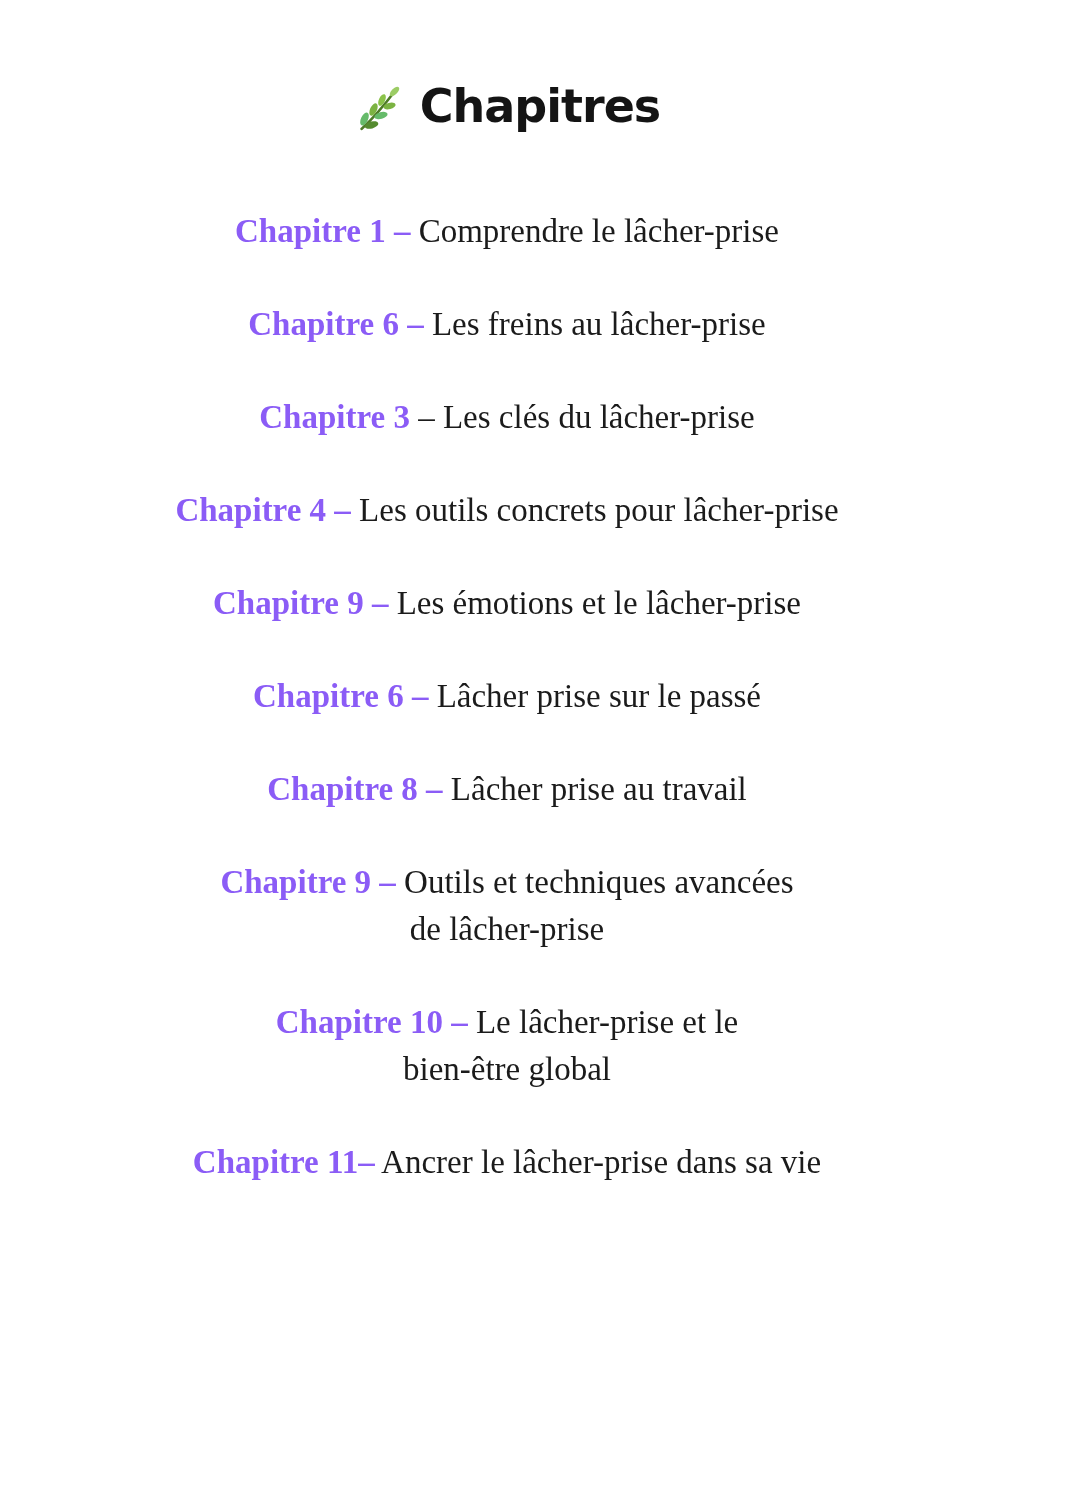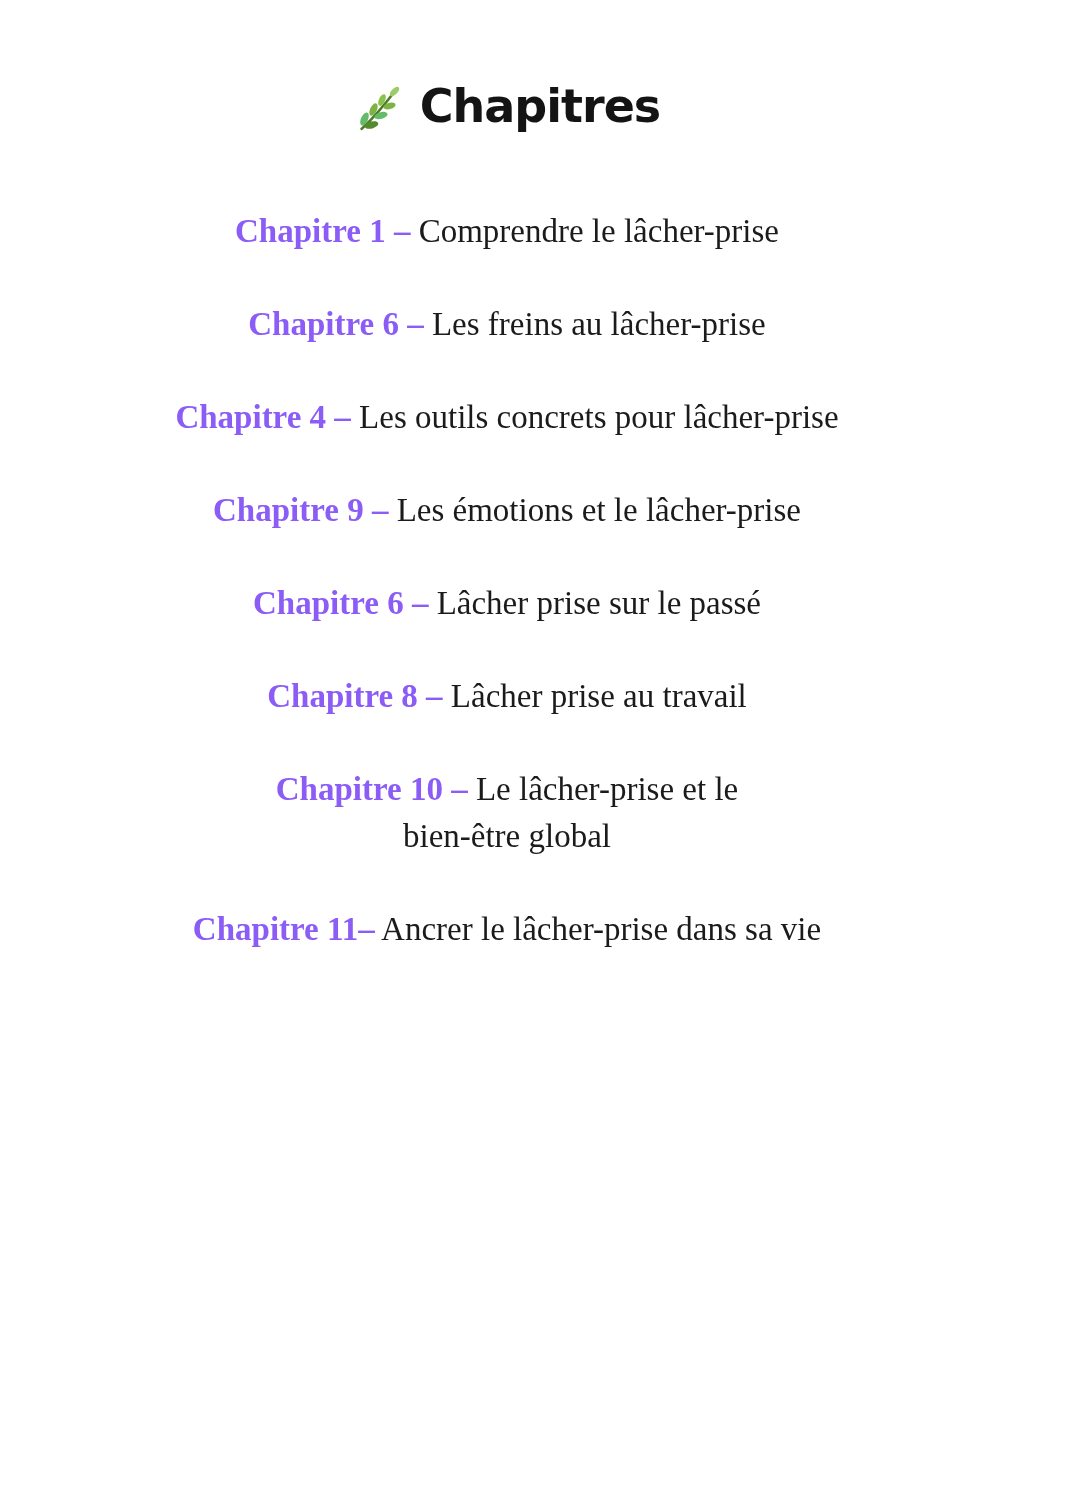--- a/index.html
+++ b/index.html
@@ -81,20 +81,25 @@
       <span class="rest">Comprendre le lâcher-prise</span>
       
     </div>
 
     <div class="chapter">
       <span class="label">Chapitre 6 –</span>
       <span class="rest">Les freins au lâcher-prise</span>
       
     </div>
 
+    <div class="chapter">
+      <span class="label">Chapitre 3</span>
+      <span class="rest">– Les clés du lâcher-prise</span>
+      
+    </div>
 
     <div class="chapter">
       <span class="label">Chapitre 4 –</span>
       <span class="rest">Les outils concrets pour lâcher-prise</span>
       
     </div>
 
     <div class="chapter">
       <span class="label">Chapitre 9 –</span>
       <span class="rest">Les émotions et le lâcher-prise</span>
@@ -106,20 +111,25 @@
       <span class="rest">Lâcher prise sur le passé</span>
       
     </div>
 
 
     <div class="chapter">
       <span class="label">Chapitre 8 –</span>
       <span class="rest">Lâcher prise au travail</span>
     </div>
 
+    <div class="chapter">
+      <span class="label">Chapitre 9 –</span>
+      <span class="rest">Outils et techniques avancées</span>
+      <div class="line2">de lâcher-prise</div>
+    </div>
 
     <div class="chapter">
       <span class="label">Chapitre 10 –</span>
       <span class="rest">Le lâcher-prise et le</span>
       <div class="line2">bien-être global</div>
     </div>
 
     <div class="chapter">
       <span class="label">Chapitre 11–</span>
       <span class="rest">Ancrer le lâcher-prise dans sa vie</span>

